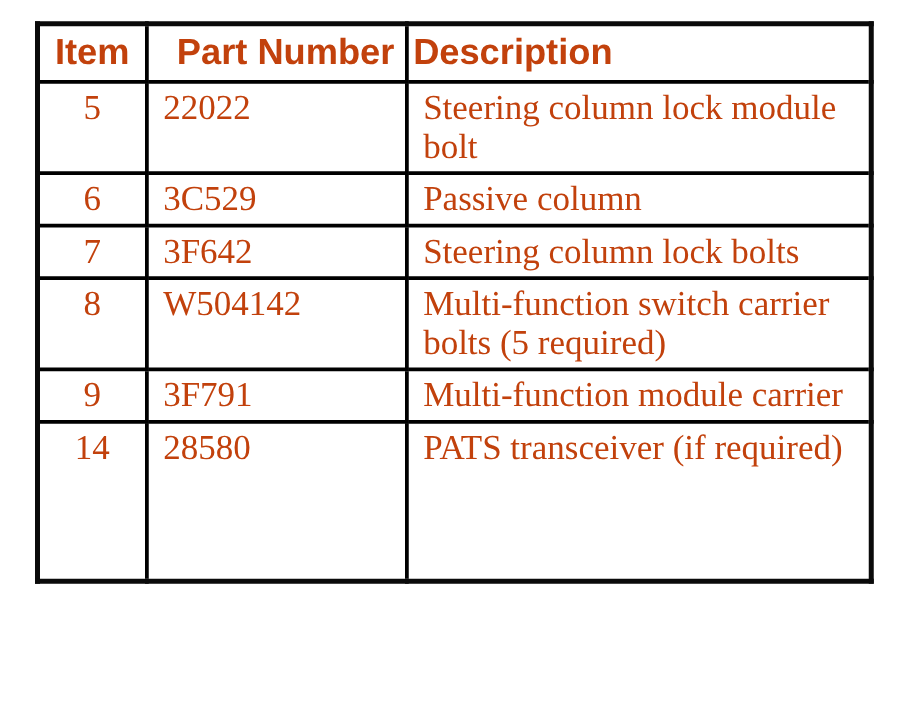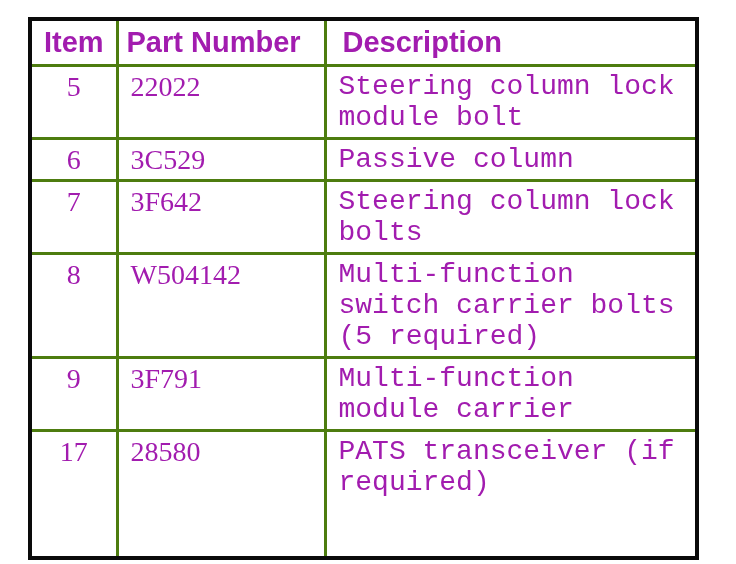--- a/index.html
+++ b/index.html
@@ -21,53 +21,52 @@
     left: 28px;
     top: 17px;
     width: 671px;
     border-collapse: collapse;
     border: 4px solid #0a0a0a;
     table-layout: fixed;
     background: #ffffff;
   }
   .parts-table th,
   .parts-table td {
-    border: 3px solid #4d7c0f;
+    border: 3px solid #000000;
     vertical-align: top;
-    color: #a21caf;
+    color: #c2410c;
     background: #ffffff;
   }
   .parts-table th {
     font-family: "Liberation Sans", sans-serif;
     font-weight: bold;
     font-size: 29px;
     line-height: 32px;
     padding: 5px 8px 5px 8px;
     text-align: left;
     white-space: nowrap;
     overflow: hidden;
   }
   .parts-table th.col-item { text-align: center; padding-left: 4px; padding-right: 4px; }
-  .parts-table th.col-part { text-align: left; }
-  .parts-table th.col-desc { padding-left: 16px; }
+  .parts-table th.col-part { text-align: right; }
+  .parts-table th.col-desc { padding-left: 4px; }
 
   .parts-table td {
     font-family: "Liberation Serif", serif;
     font-size: 28px;
     line-height: 31px;
     padding: 4px 6px 4px 12px;
   }
   .parts-table td.item-cell {
     text-align: center;
     padding-left: 4px;
     padding-right: 4px;
   }
   .parts-table td.description-cell {
     padding-right: 6px;
-    font-family: Liberation Mono, monospace;
   }
 
   col.c-item { width: 87px; }
   col.c-part { width: 208px; }
   col.c-desc { width: auto; }
 
   tr.hdr        { height: 46px; }
   tbody tr:nth-child(1) { height: 72px; }
   tbody tr:nth-child(2) { height: 42px; }
   tbody tr:nth-child(3) { height: 40px; }
@@ -113,19 +112,19 @@
         <td class="item-cell">8</td>
         <td class="part-number-cell">W504142</td>
         <td class="description-cell">Multi-function switch carrier bolts (5 required)</td>
       </tr>
       <tr>
         <td class="item-cell">9</td>
         <td class="part-number-cell">3F791</td>
         <td class="description-cell">Multi-function module carrier</td>
       </tr>
       <tr>
-        <td class="item-cell">17</td>
+        <td class="item-cell">14</td>
         <td class="part-number-cell">28580</td>
         <td class="description-cell">PATS transceiver (if required)</td>
       </tr>
     </tbody>
   </table>
 </div>
 
 </body></html>

